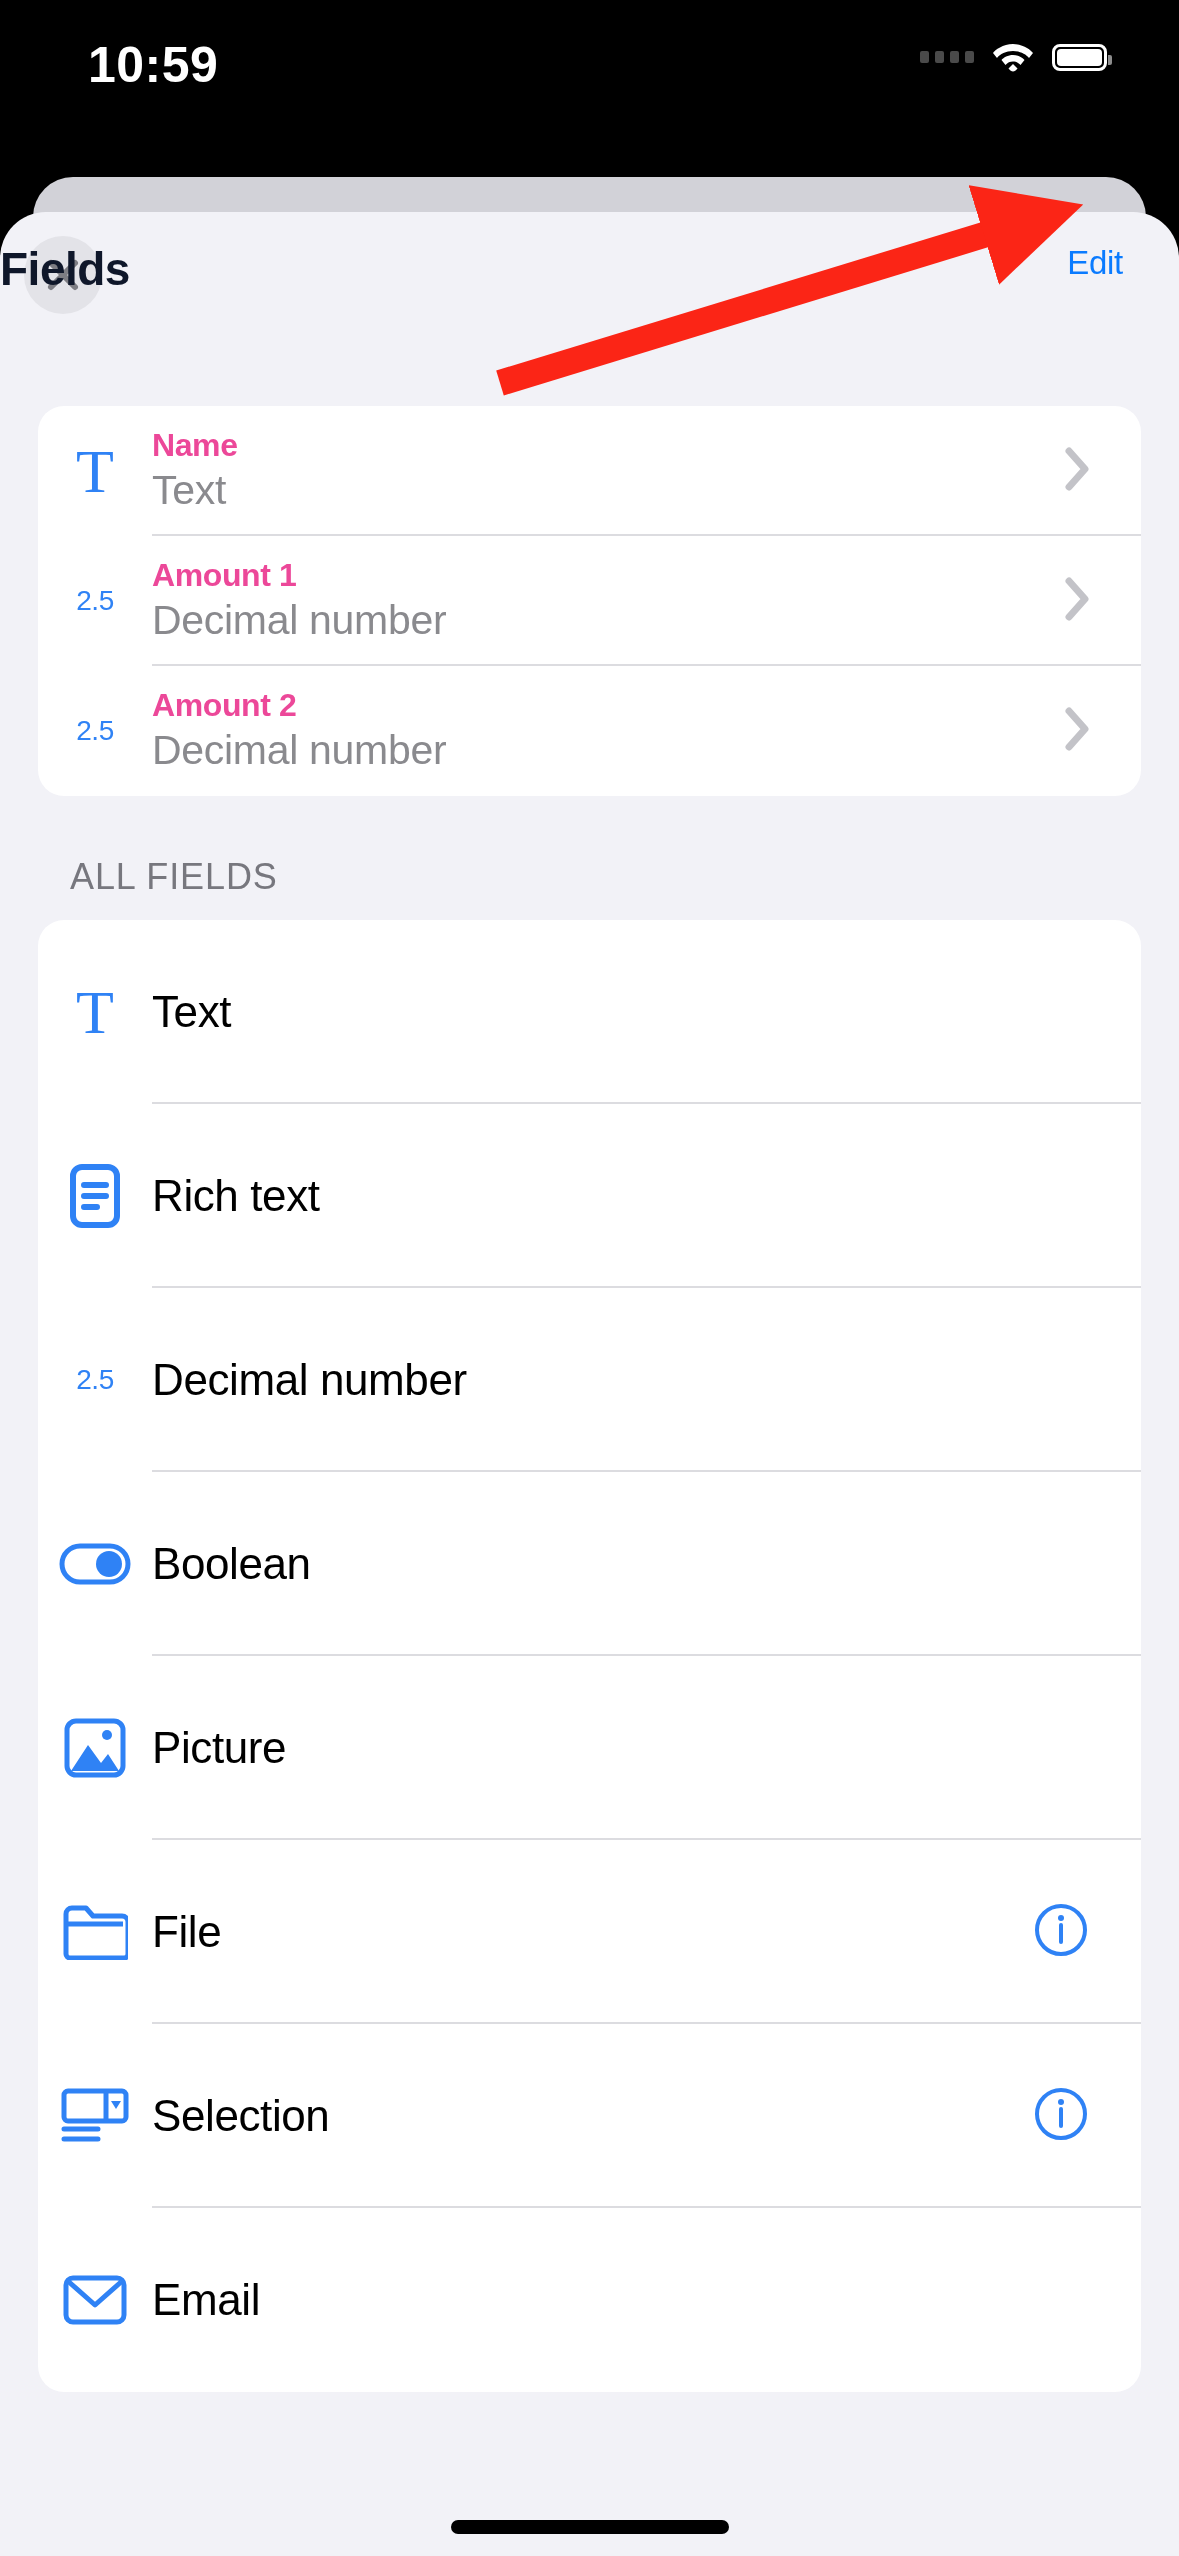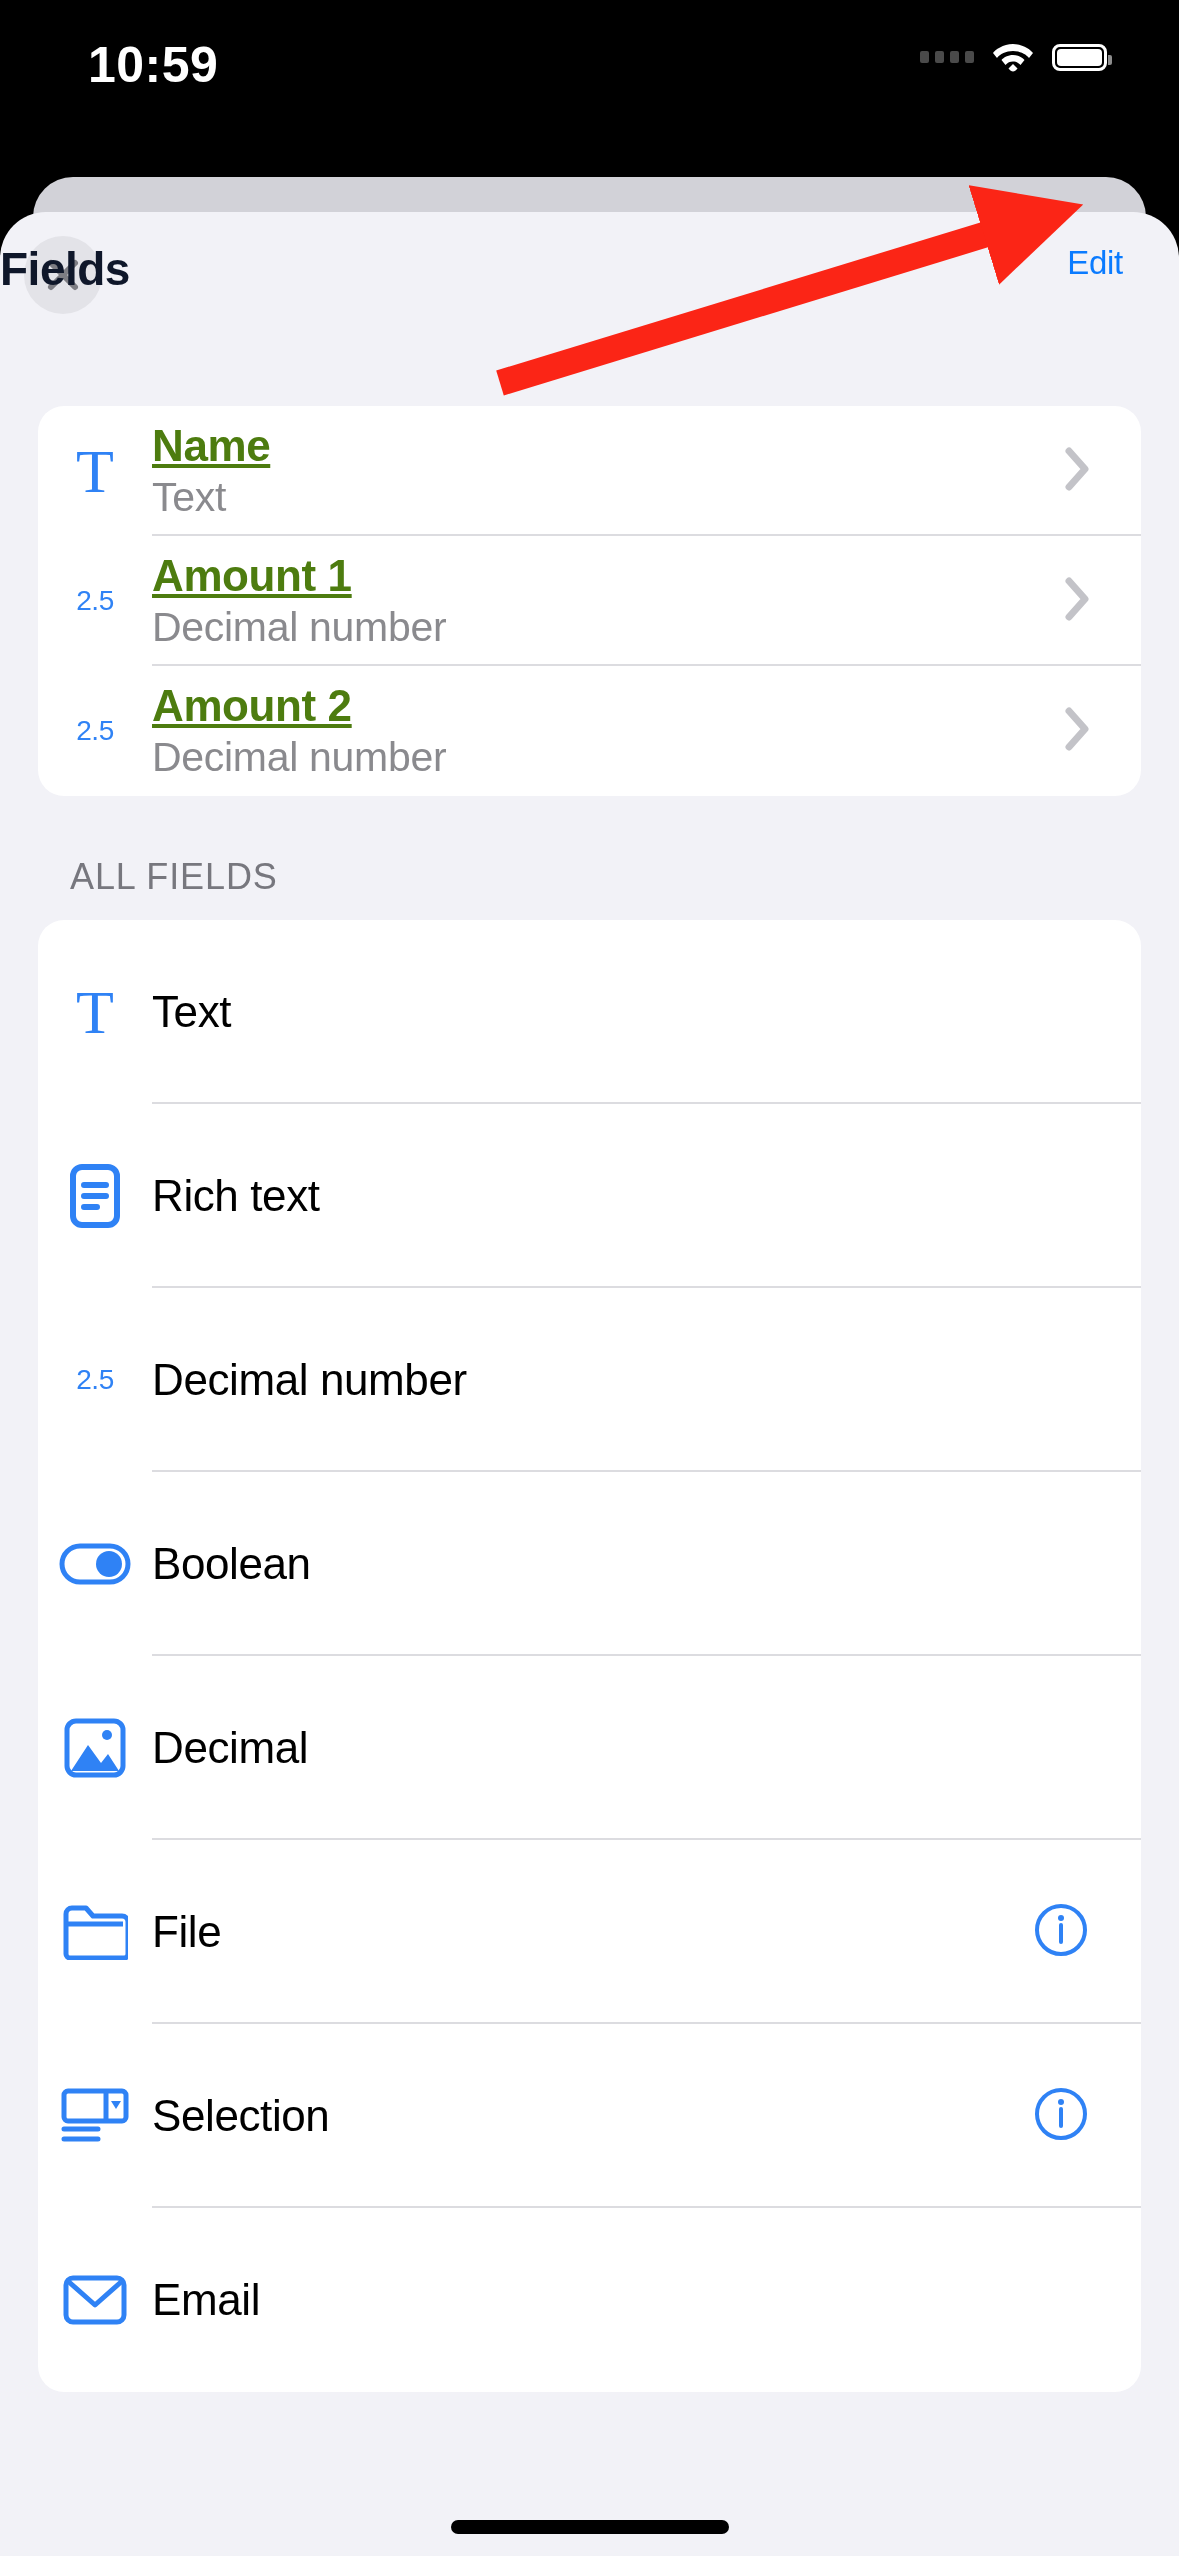--- a/index.html
+++ b/index.html
@@ -69,21 +69,21 @@
   .row .icon-cell {
     width:114px; min-width:114px; display:flex;
     align-items:center; justify-content:center;
     color:#2f82f5;
   }
   .row .body { flex:1; padding-right:28px; }
   .row-sep {
     position:absolute; left:114px; right:0; bottom:0; height:2px; background:#dcdce0;
   }
 
-  .f-title { font-size:44px; font-weight:bold; color:#4d7c0f; letter-spacing:-0.4px; line-height:1.12;text-decoration:underline; }
+  .f-title { font-size:32px; font-weight:bold; color:#ec4899; letter-spacing:-0.4px; line-height:1.12; }
   .f-sub   { font-size:41px; color:#8a8a8e; letter-spacing:-0.3px; margin-top:4px; }
 
   .chev { position:absolute; right:50px; top:50%; transform:translateY(-50%); }
 
   
   .num-icon { font-size:28px; color:#2f82f5; letter-spacing:-0.5px; }
   .t-icon { font-family:"Liberation Serif", serif; font-size:62px; color:#2f82f5; line-height:1; }
 
   
   .section-head {
@@ -249,21 +249,21 @@
 
       <div class="row all-row">
         <div class="icon-cell">
           <svg width="64" height="62" viewBox="0 0 64 62">
             <rect x="4" y="4" width="56" height="54" rx="9" stroke="#2f82f5" stroke-width="5" fill="none"></rect>
             <circle cx="44" cy="18" r="5" fill="#2f82f5"></circle>
             <path d="M8 54 L25 28 L38 46 L45 37 L56 54 Z" fill="#2f82f5"></path>
           </svg>
         </div>
         <div class="body">
-          <div class="all-label">Decimal</div>
+          <div class="all-label">Picture</div>
         </div>
         <div class="row-sep"></div>
       </div>
 
       <div class="row all-row">
         <div class="icon-cell">
           <svg width="66" height="56" viewBox="0 0 66 56">
             <path d="M4 50 V10 a6 6 0 0 1 6-6 h14 l7 8 h29 a6 6 0 0 1 6 6 v32 a4 4 0 0 1 -4 4 H8 a4 4 0 0 1 -4 -4Z" stroke="#2f82f5" stroke-width="5" fill="none" stroke-linejoin="round"></path>
             <path d="M5 20 H61" stroke="#2f82f5" stroke-width="5"></path>
           </svg>

